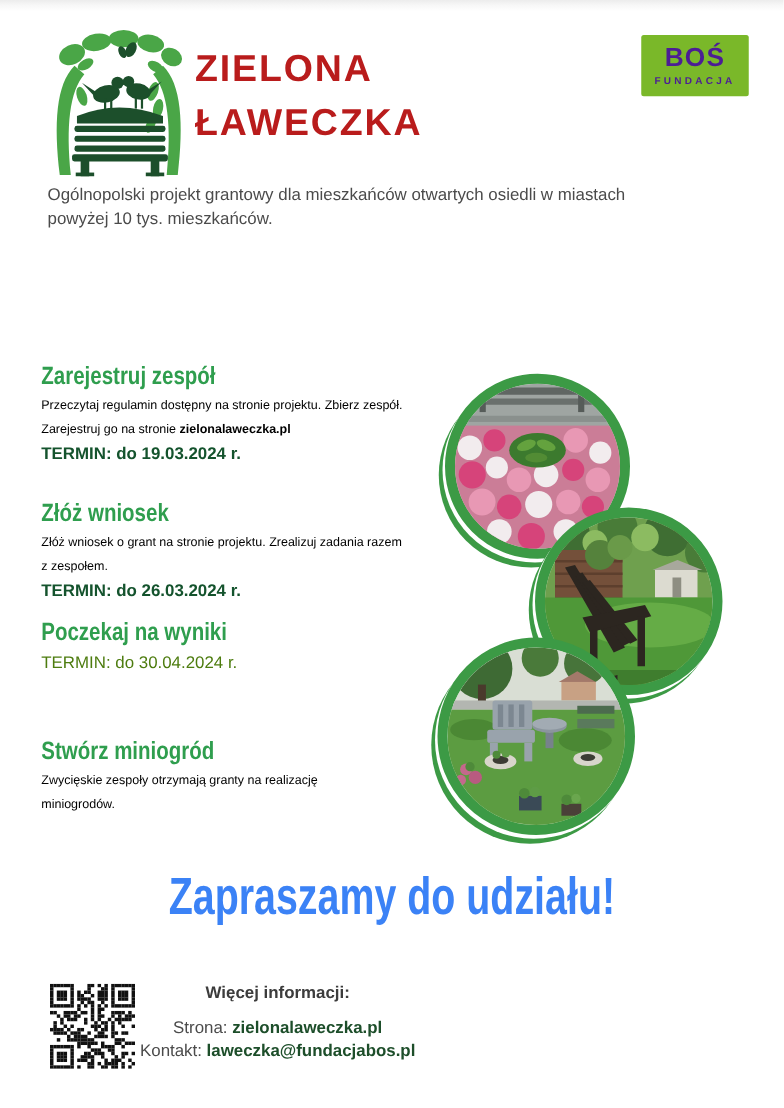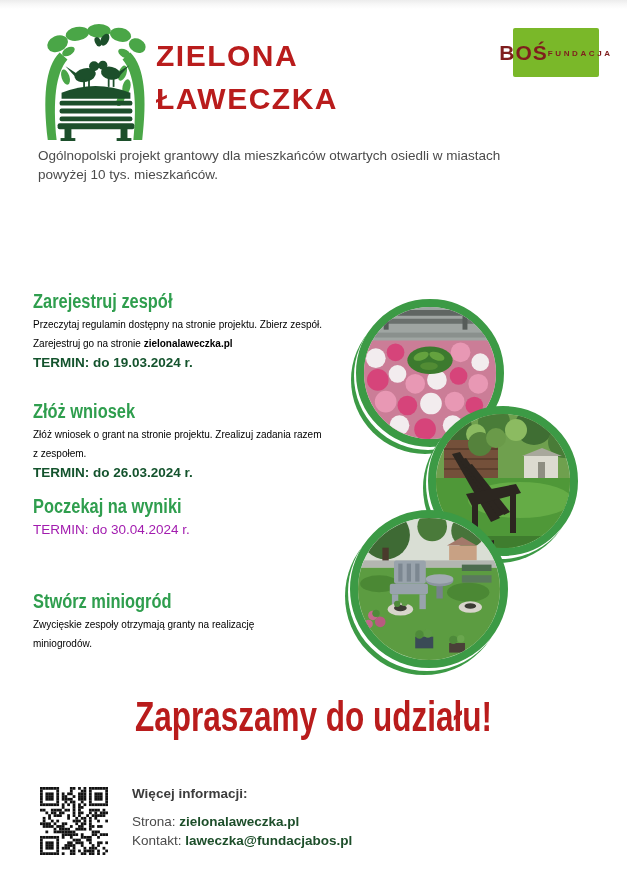--- a/index.html
+++ b/index.html
@@ -12,59 +12,59 @@
   .poster{position:absolute;inset:0;background:#fff;}
   .page-edge{position:absolute;top:0;left:0;width:627px;height:9px;
     background:linear-gradient(180deg,#ececec 0%,#f7f7f7 45%,#ffffff 100%);}
 
   
   .logo-art{position:absolute;left:36px;top:22px;width:118px;height:120px;}
   .wordmark{position:absolute;left:156px;top:34px;color:#b91c1c;
     font-size:30px;font-weight:700;letter-spacing:1.5px;line-height:43px;}
   .wordmark span{display:block;white-space:nowrap;}
   .bos-logo{position:absolute;left:513px;top:28px;width:86px;height:49px;
-    background:#7ab829;color:#7f1d1d;display:flex;flex-direction:row;
+    background:#7ab829;color:#4c1d95;display:flex;flex-direction:column;
     align-items:center;justify-content:center;border-radius:2px;}
   .bos-name{font-size:21px;font-weight:700;letter-spacing:1px;line-height:22px;}
   .bos-sub{font-size:8px;font-weight:700;letter-spacing:2.6px;line-height:10px;margin-top:2px;}
 
   
   .intro{position:absolute;left:38px;top:146px;width:500px;
     font-size:13.5px;line-height:19px;color:#4b4b4b;}
   .headline{position:absolute;left:0;top:197px;width:627px;text-align:center;color:#9b2247;}
   .headline .hl{display:block;font-size:30px;font-weight:700;line-height:34px;
     transform:scaleX(0.8);transform-origin:50% 50%;white-space:nowrap;}
 
-  .closing{position:absolute;left:0;top:694px;width:627px;text-align:center;color:#b91c1c;}
+  .closing{position:absolute;left:0;top:694px;width:627px;text-align:center;color:#3b82f6;}
   .closing .hl{display:block;font-size:42px;font-weight:700;line-height:46px;
     transform:scaleX(0.75);transform-origin:50% 50%;white-space:nowrap;}
 
   
   .step{position:absolute;left:33px;width:312px;}
   .step-title{color:#2f9e4e;font-size:20px;font-weight:700;line-height:24px;
     transform:scaleX(0.82);transform-origin:0 50%;white-space:nowrap;margin-bottom:2px;}
   .step-body{font-size:10px;line-height:19px;color:#000000;width:290px;}
   .nowrap{white-space:nowrap;font-weight:700;}
-  .termin{font-size:13.5px;line-height:19px;color:#a21caf;}
+  .termin{font-size:13.5px;line-height:19px;color:#4d7c0f;}
   .termin.bold{font-weight:700;color:#14532d;}
   #step-3 .step-body{width:235px;}
   #step-0{top:289px;} #step-1{top:399px;} #step-2{top:494px;} #step-3{top:589px;}
 
   
   .photo-circle{position:absolute;border-radius:50%;border:8px solid #3c9a45;
     box-shadow:-2px 3px 0 0 #ffffff,-5px 7px 0 0 #3c9a45;
     overflow:hidden;background:#cfe3c8;}
   .photo-circle svg{display:block;width:100%;height:100%;}
   #photo-1{left:356px;top:299px;width:132px;height:132px;z-index:1;}
   #photo-2{left:428px;top:406px;width:134px;height:134px;z-index:2;}
   #photo-3{left:350px;top:510px;width:142px;height:142px;z-index:3;}
 
   
   .qr{position:absolute;left:40px;top:787px;width:68px;height:68px;}
-  .footer-text{position:absolute;left:132px;top:785px;font-size:13.5px;color:#4b4b4b;}
+  .footer-text{position:absolute;left:112px;top:785px;font-size:13.5px;color:#4b4b4b;text-align:center;}
   .footer-heading{font-weight:700;color:#3c3c3c;line-height:18px;margin-bottom:9px;}
   .footer-line{line-height:19px;}
   .footer-line b{color:#1d4e2a;}
 </style>
 </head>
 <body>
 
 <div class="poster">
   <div class="page-edge"></div>
 

